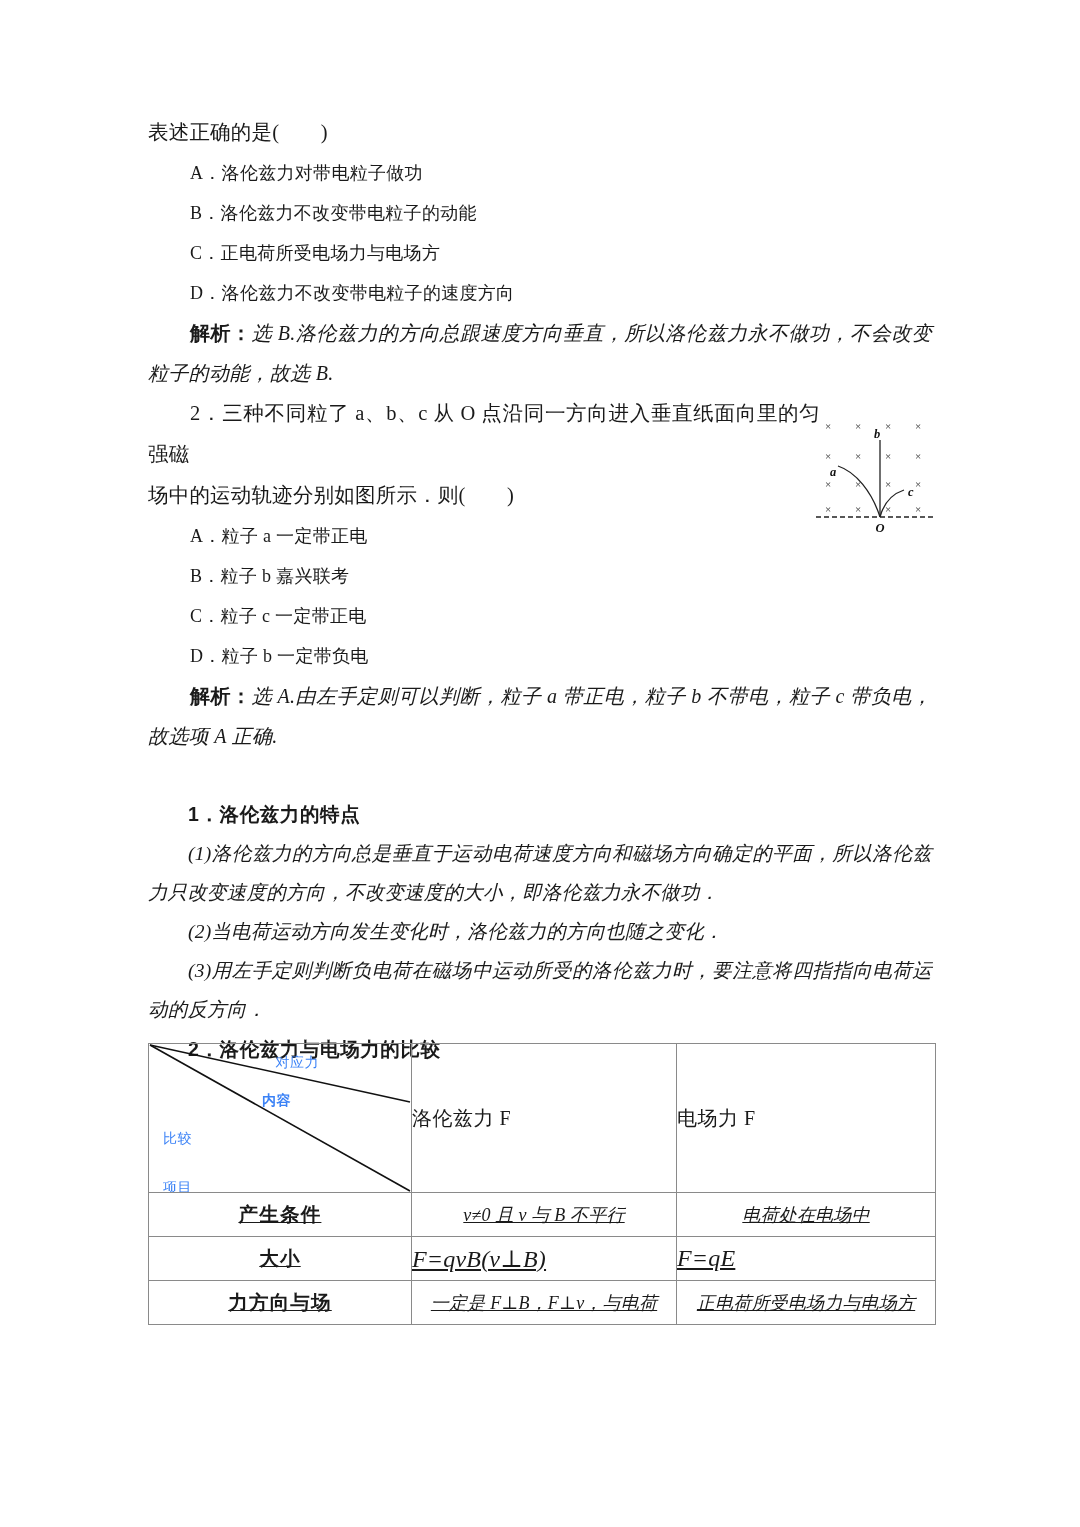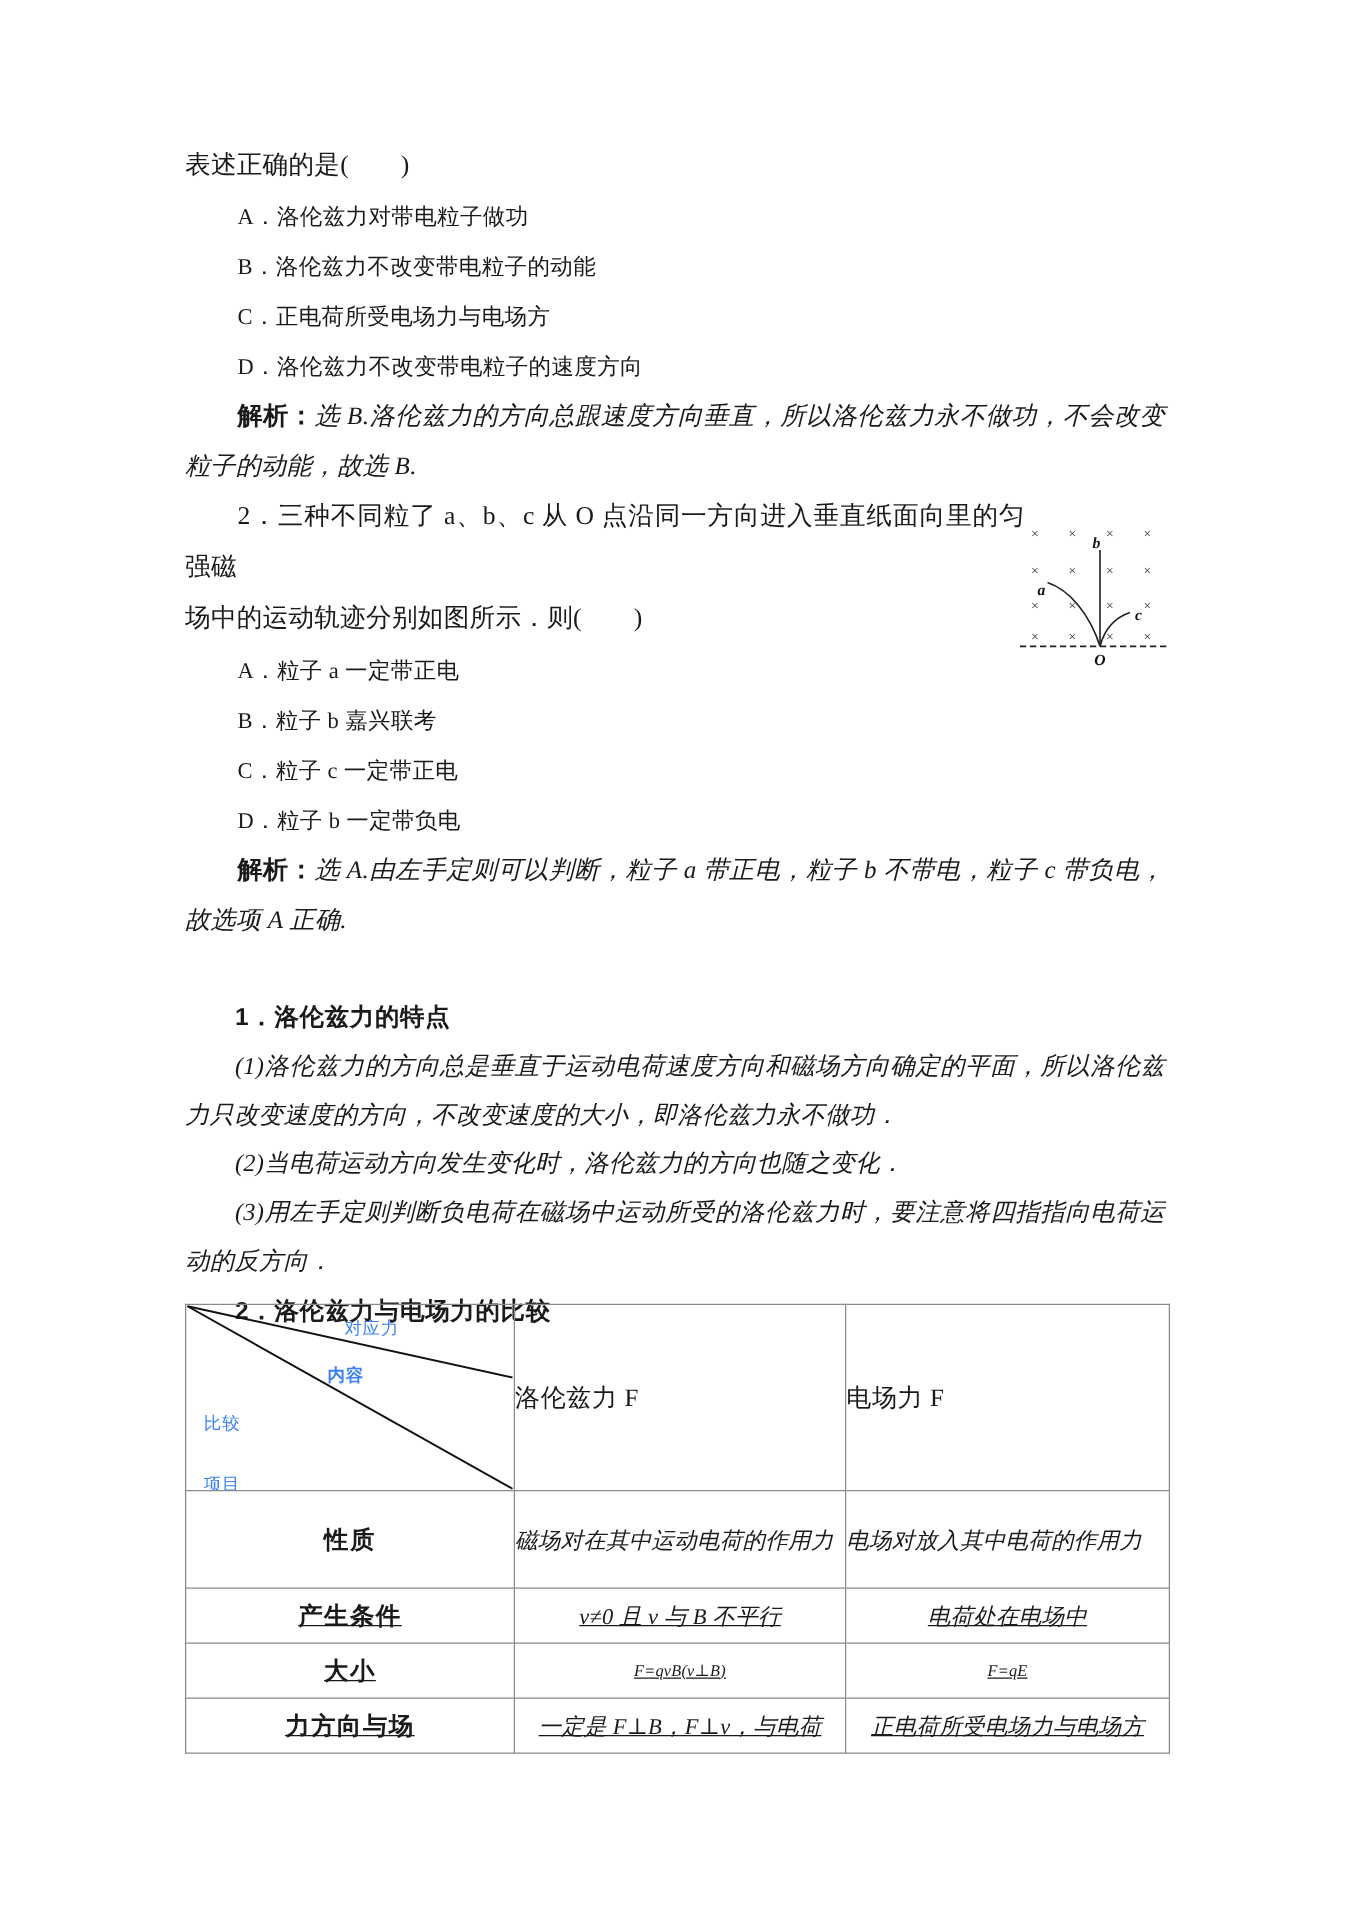--- a/index.html
+++ b/index.html
@@ -150,22 +150,21 @@
     font-size: 18px;
     line-height: 34px;
     padding: 6px 9px;
     letter-spacing: 0.2px;
   }
   .cell-text.ctr { text-align: center; }
   .r-tall { height: 78px; }
   .r-std { height: 44px; text-decoration: underline; }
   .formula {
     font-family: "Liberation Serif", "DejaVu Serif", serif;
-    font-size: 13px;
-    text-align: center;
+    font-size: 24px;
     letter-spacing: 0.2px;
   }
 </style>
 </head>
 <body>
 
 <div class="page">
 
   <div class="content">
 
@@ -249,25 +248,20 @@
             <div class="hdr-lbl hdr-force">对应力</div>
             <div class="hdr-lbl hdr-content">内容</div>
             <div class="hdr-lbl hdr-cmp1">比较</div>
             <div class="hdr-lbl hdr-cmp2">项目</div>
           </div>
         </td>
         <td class="col-b hdr-force-col">洛伦兹力 F</td>
         <td class="col-c hdr-force-col">电场力 F</td>
       </tr>
 
-      <tr class="r-tall">
-        <td class="row-label">性质</td>
-        <td class="cell-text">磁场对在其中运动电荷的作用力</td>
-        <td class="cell-text">电场对放入其中电荷的作用力</td>
-      </tr>
 
       <tr class="r-std">
         <td class="row-label">产生条件</td>
         <td class="cell-text ctr it">v≠0 且 v 与 B 不平行</td>
         <td class="cell-text ctr">电荷处在电场中</td>
       </tr>
 
       <tr class="r-std">
         <td class="row-label">大小</td>
         <td class="formula it">F=qvB(v⊥B)</td>

